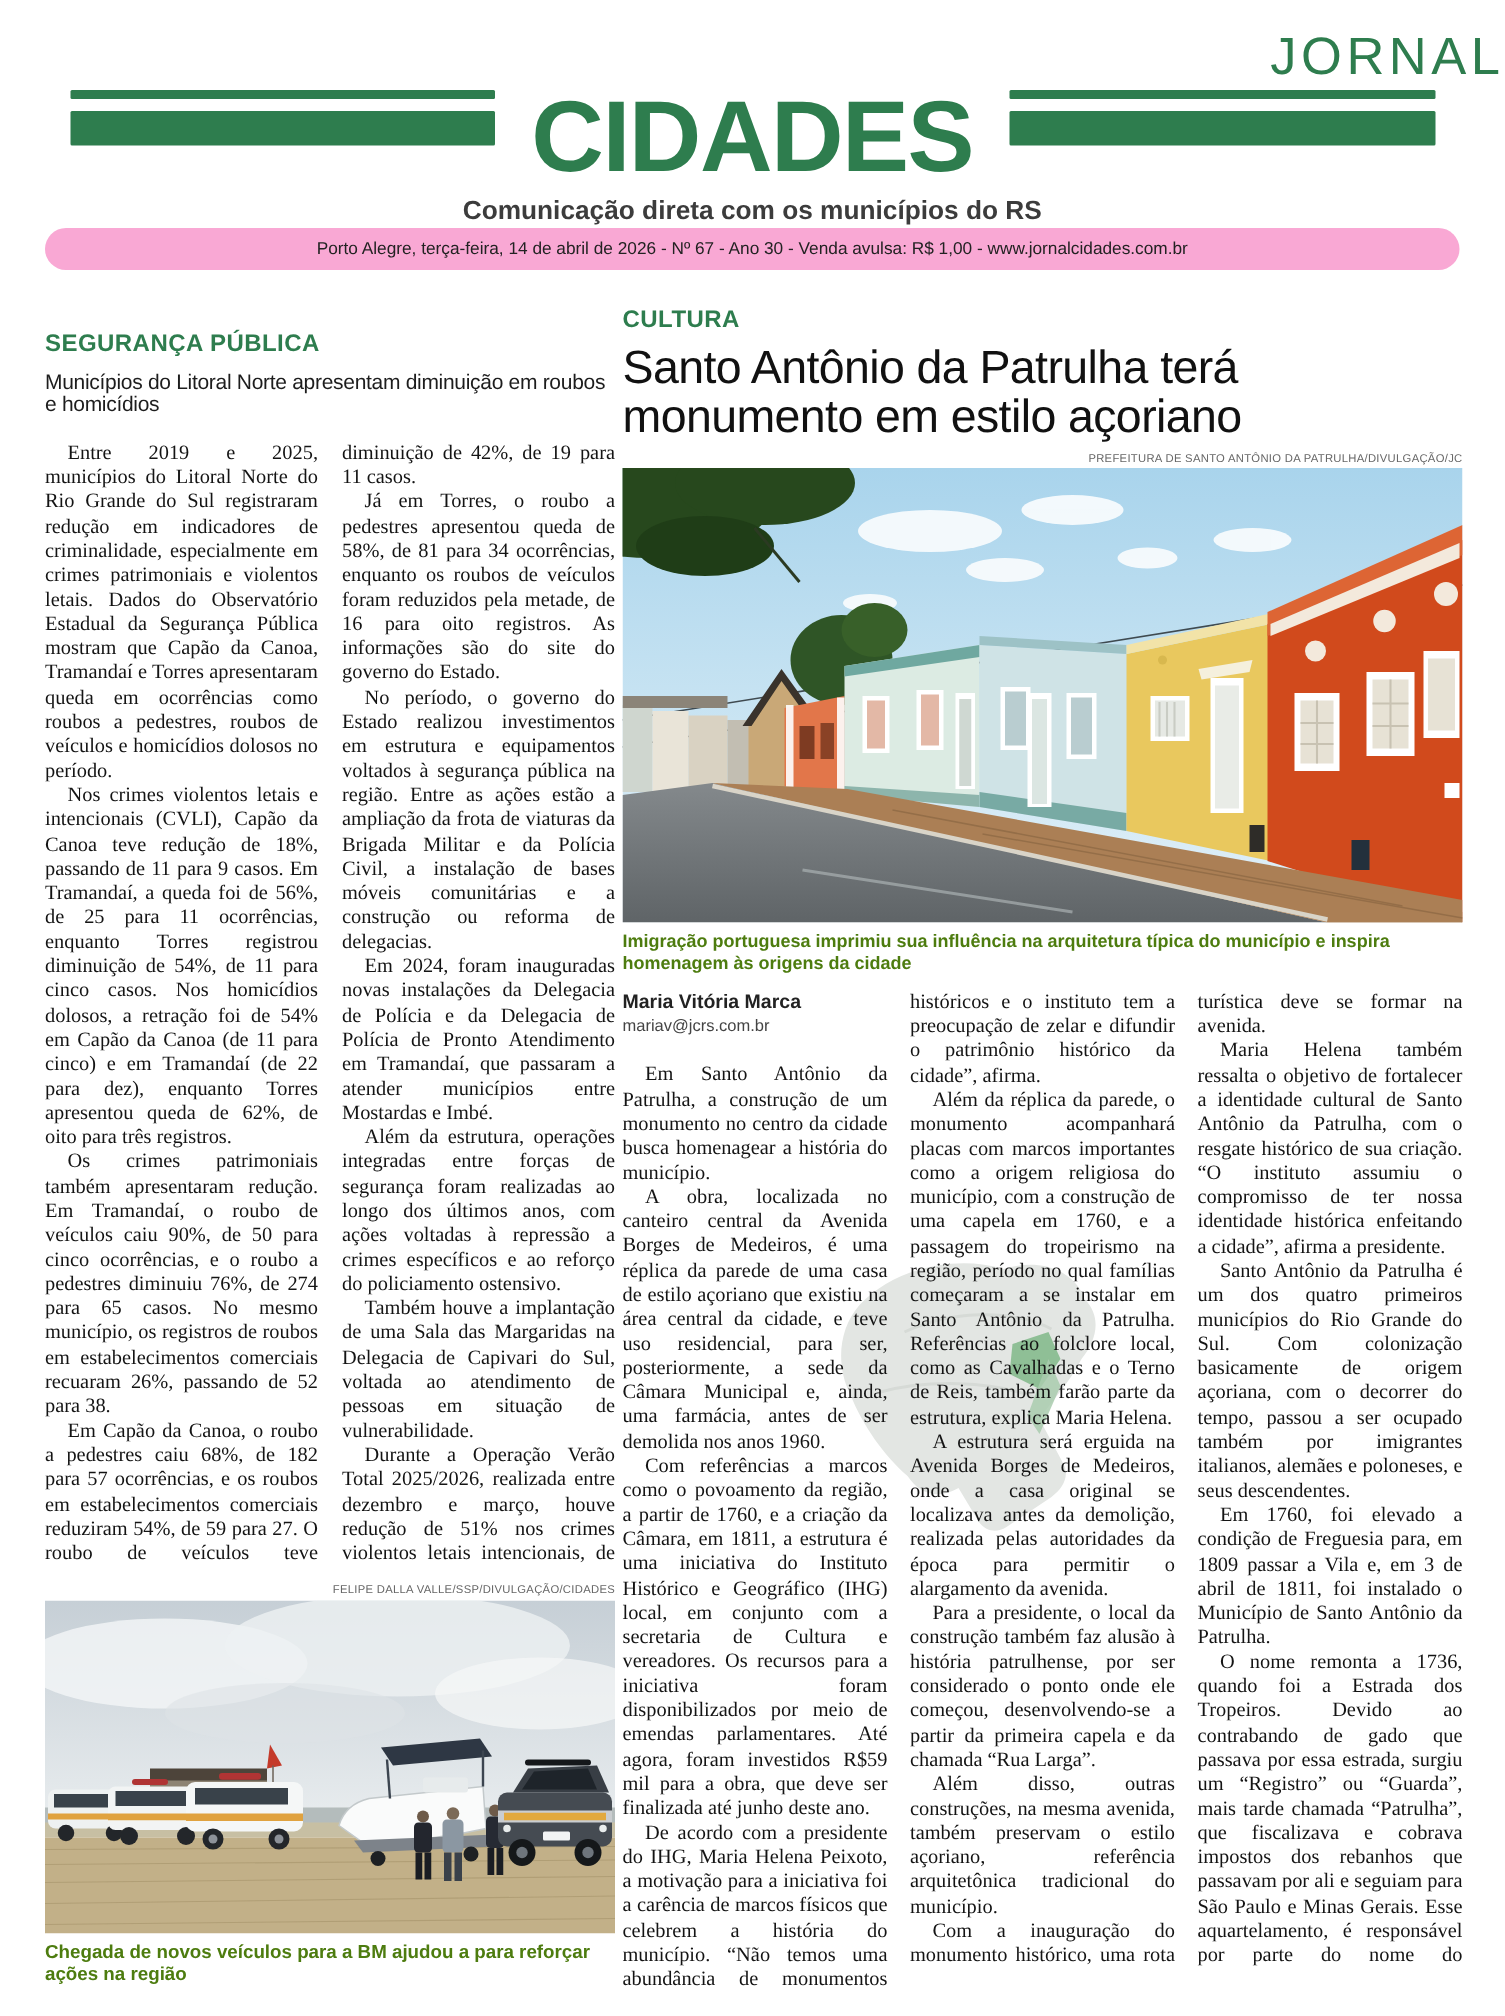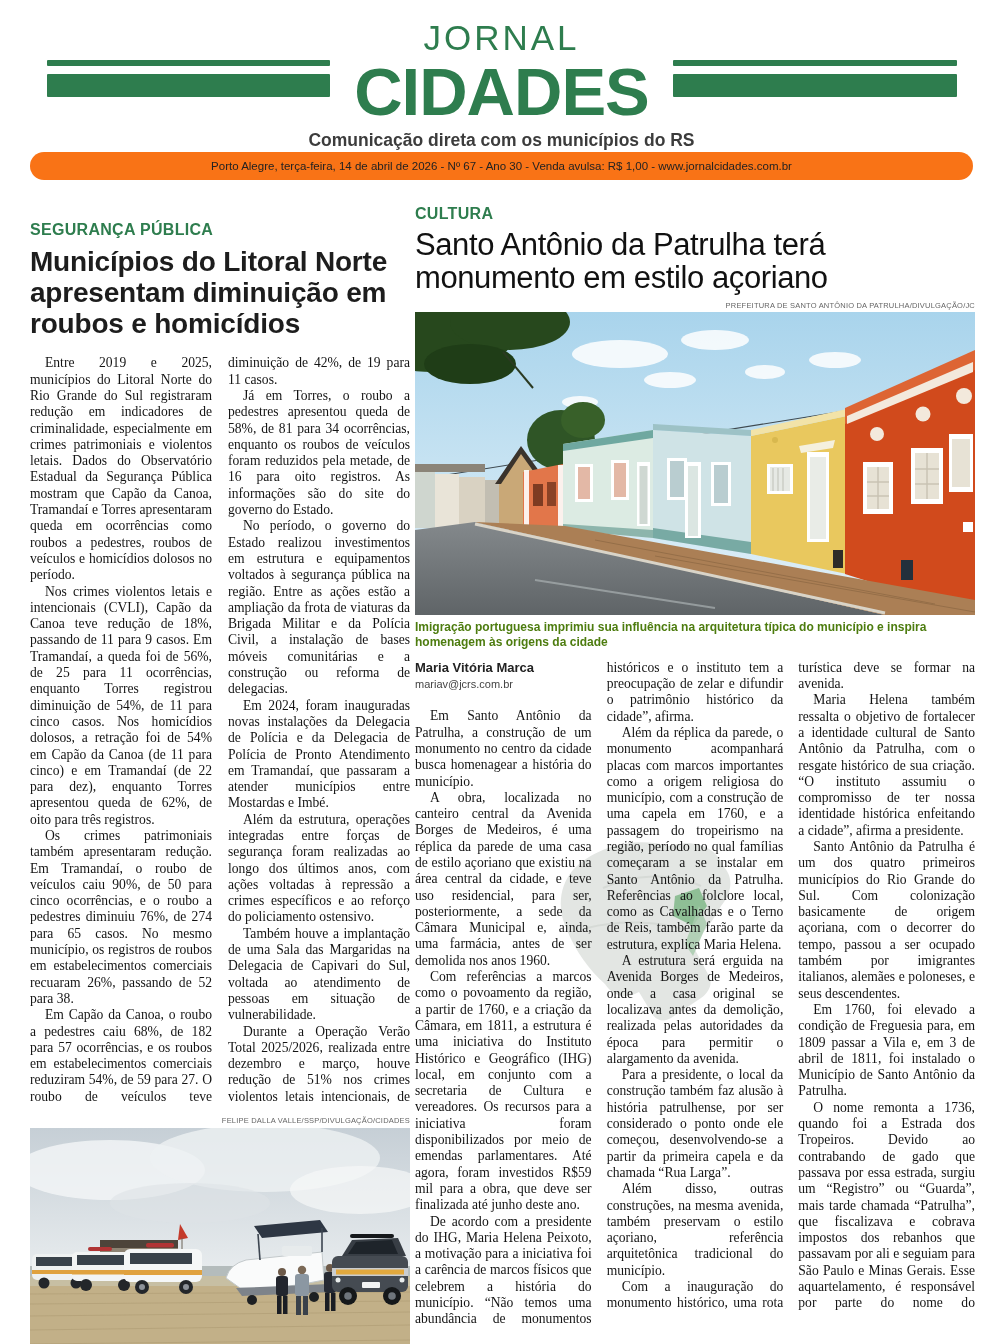--- a/index.html
+++ b/index.html
@@ -1,40 +1,40 @@
 <!DOCTYPE html>
 <html lang="pt-BR"><head>
 <meta charset="utf-8">
 <style>
   * { margin:0; padding:0; box-sizing:border-box; }
   html,body { background:#fff; }
   body { width:1003px; height:1344px; position:relative; font-family:"Liberation Sans", sans-serif; color:#1a1a1a; overflow:hidden; }
 
   
   .masthead { position:absolute; top:18px; left:0; width:1003px; text-align:center; }
-  .m-jornal { font-size:35px; font-weight:400; letter-spacing:3px; color:#2e7d4e; margin-bottom:2px; }
+  .m-jornal { font-size:35px; font-weight:400; letter-spacing:3px; color:#2e7d4e; margin-bottom:2px;text-align:right; }
   .m-row { display:flex; align-items:flex-start; width:910px; margin:0 auto; }
   .bars { flex:1; display:flex; flex-direction:column; gap:8px; }
   .bar { background:#2e7d4e; border-radius:1px; }
   .bar.thin { height:6px; }
   .bar.thick { height:23px; }
   .m-cidades { font-size:67px; font-weight:bold; letter-spacing:-1px; color:#2e7d4e; line-height:0.95; padding:0 24px; font-family:"Liberation Sans", sans-serif; }
   .m-tagline { margin-top:6px; font-size:17.5px; font-weight:600; color:#3c3c3c; }
-  .dateline { position:absolute; top:152px; left:30px; width:943px; height:28px; background:#f97316; border-radius:14px; display:flex; align-items:center; justify-content:center; font-size:11.5px; color:#222; }
+  .dateline { position:absolute; top:152px; left:30px; width:943px; height:28px; background:#f9a8d4; border-radius:14px; display:flex; align-items:center; justify-content:center; font-size:11.5px; color:#222; }
 
   
   .kicker { font-size:16px; font-weight:bold; color:#2e7d4e; letter-spacing:0.3px; }
   .credit { font-size:7.5px; color:#666; text-align:right; letter-spacing:0.2px; }
   .caption { font-size:12.5px; font-weight:bold; color:#4d7c0f; line-height:1.25; }
   .bodytext { font-family:"Liberation Serif", serif; font-size:13.6px; line-height:16.3px; text-align:justify; color:#141414; overflow:hidden; hyphens:auto; -webkit-hyphens:auto; }
   .bodytext p { text-indent:15px; margin:0; }
 
   
   .left-art { position:absolute; left:30px; top:221px; width:380px; }
-  .left-art .headline { margin-top:8px; font-size:28px; font-weight:bold; line-height:1.1; color:#1d1d1d; letter-spacing:-0.2px; }
+  .left-art .headline { margin-top:8px; font-size:14px; font-weight:normal; line-height:1.1; color:#1d1d1d; letter-spacing:-0.2px; }
   .left-body { margin-top:16px; height:758px; column-count:2; column-gap:16px; }
   .left-credit { margin-top:3px; }
   .left-photo { margin-top:3px; width:380px; height:222px; display:block; }
   .left-caption { margin-top:5px; }
 
   
   .cult-art { position:absolute; left:415px; top:205px; width:560px; }
   .cult-art .headline { margin-top:6px; font-size:31px; font-weight:normal; line-height:1.06; color:#111; letter-spacing:-0.4px; }
   .cult-credit { margin-top:6px; }
   .cult-photo { margin-top:2px; width:560px; height:303px; display:block; }

